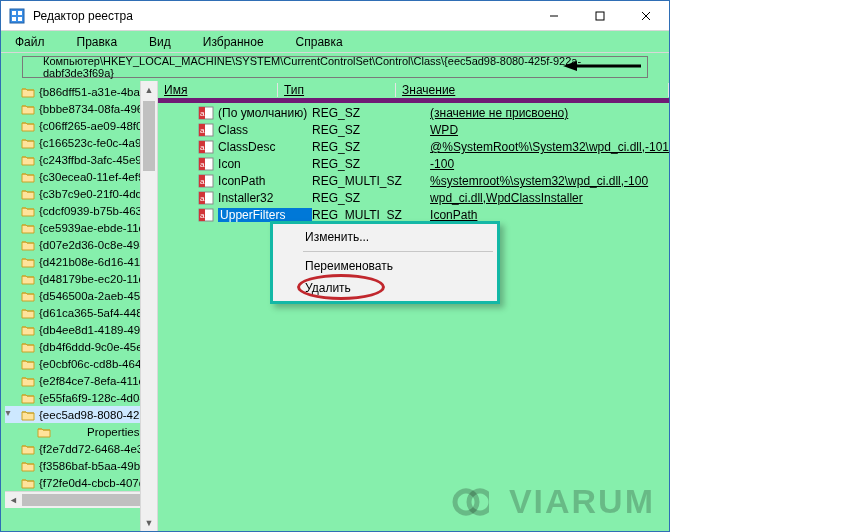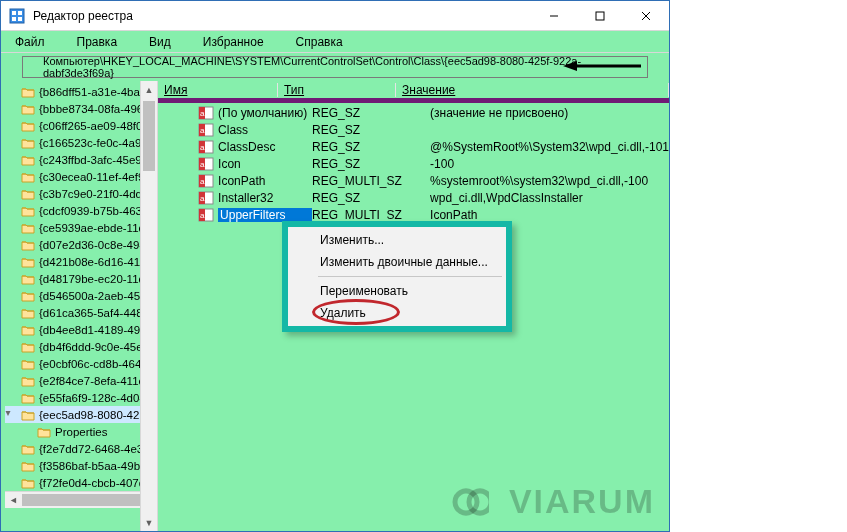--- a/index.html
+++ b/index.html
@@ -24,23 +24,23 @@
   .val-header { height: 22px; display: flex; align-items: center; border-bottom: 5px solid #701a75; font-size: 12px; text-decoration: underline; }
   .val-header .col { padding: 0 6px; border-right: 1px solid #e5e5e5; }
   .col-name { width: 120px; }
   .col-type { width: 118px; }
   .col-data { flex: 1; }
   .val-rows { flex:1; overflow:hidden; }
   .val-row { height: 17px; display: flex; align-items: flex-end; font-size: 12px; padding-left: 34px; }
   .val-row .vicon { width: 16px; height: 14px; margin: 0 4px 0 6px; flex-shrink:0; }
   .val-row .c-name { width: 94px; overflow:hidden; white-space:nowrap; }
   .val-row .c-type { width: 118px; }
-  .val-row .c-data { flex: 1; white-space:nowrap; overflow:hidden; }
+  .val-row .c-data { flex: 1; white-space:nowrap; overflow:hidden;text-decoration:underline; }
   .val-row.selected .c-name { background: #0078d7; color: #fff; padding: 0 2px; }
-  .ctxmenu { position: absolute; top: 140px; left: 124px; width: 230px; background: #f2f2f2; border: 6px solid #14b8a6; box-shadow: 4px 4px 6px rgba(0,0,0,0.25); padding: 2px; }
+  .ctxmenu { position: absolute; top: 140px; left: 112px; width: 230px; background: #f2f2f2; border: 3px solid #14b8a6; box-shadow: 4px 4px 6px rgba(0,0,0,0.25); padding: 2px; }
   .ctx-row { height: 22px; display: flex; align-items: center; padding-left: 30px; font-size: 12px; position:relative; }
   .ctx-sep { height: 1px; background: #c7c7c7; margin: 3px 2px 3px 28px; }
   .ctx-row.hl { }
   .del-oval { position:absolute; left:22px; top:-3px; width:88px; height:26px; border:3px solid #c1272d; border-radius: 50% / 50%; pointer-events:none; }
   .watermark { position: absolute; right: 14px; bottom: 10px; font-size: 34px; font-weight: 600; letter-spacing: 2px; color: rgba(0,0,0,0.22); font-family: "Segoe UI", sans-serif; display:flex; align-items:center; gap:20px; }
   .scrollbar-v { position:absolute; top:0; right:0; bottom:0; width:17px; background:#f0f0f0; border-left:1px solid #d8d8d8; }
   .scrollbar-v .thumb { position:absolute; left:2px; right:2px; top:20px; height:70px; background:#c0c0c0; }
   .scrollbar-v .ab { position:absolute; left:0; right:0; height:17px; display:flex; align-items:center; justify-content:center; color:#606060; font-size:9px; }
   .scrollbar-v .ab.up{top:0;} .scrollbar-v .ab.down{bottom:0;}
   .scrollbar-h { height:17px; background:#f0f0f0; border-top:1px solid #d8d8d8; display:flex; align-items:center; }
@@ -240,21 +240,21 @@
             <span>{e55fa6f9-128c-4d04-abab-630c74b1453a}</span>
           </div>
           <span class="expander" style="top: 326px;">▾</span>
           <div class="tree-row selected">
             <span class="folder-ic"><svg viewBox="0 0 14 12">
                 <path d="M1 3 L1 11 L13 11 L13 4 L6 4 L5 3 Z" fill="#ffe39b" stroke="#c9a227"></path>
                 <path d="M1 3 L5 3 L6 4 L13 4" fill="none" stroke="#c9a227"></path>
               </svg></span>
             <span>{eec5ad98-8080-425f-922a-dabf3de3f69a}</span>
           </div>
-          <div class="tree-row" style="padding-left: 32px;">
+          <div class="tree-row" style="padding-left: 32px; gap: 32px;">
             <span class="folder-ic"><svg viewBox="0 0 14 12">
                 <path d="M1 3 L1 11 L13 11 L13 4 L6 4 L5 3 Z" fill="#ffe39b" stroke="#c9a227"></path>
                 <path d="M1 3 L5 3 L6 4 L13 4" fill="none" stroke="#c9a227"></path>
               </svg></span>
             <span>Properties</span>
           </div>
           <div class="tree-row">
             <span class="folder-ic"><svg viewBox="0 0 14 12">
                 <path d="M1 3 L1 11 L13 11 L13 4 L6 4 L5 3 Z" fill="#ffe39b" stroke="#c9a227"></path>
                 <path d="M1 3 L5 3 L6 4 L13 4" fill="none" stroke="#c9a227"></path>
@@ -308,20 +308,21 @@
             <span class="c-data">(значение не присвоено)</span>
           </div>
           <div class="val-row">
             <span class="vicon"><svg viewBox="0 0 16 14">
                 <rect x="1" y="1" width="14" height="12" fill="#fff" stroke="#8a8a8a"></rect>
                 <rect x="1" y="1" width="6" height="12" fill="#d13438"></rect>
                 <text x="2" y="10" font-size="8" fill="#fff">ab</text>
               </svg></span>
             <span class="c-name">Class</span>
             <span class="c-type">REG_SZ</span>
+            <span class="c-data">WPD</span>
           </div>
           <div class="val-row">
             <span class="vicon"><svg viewBox="0 0 16 14">
                 <rect x="1" y="1" width="14" height="12" fill="#fff" stroke="#8a8a8a"></rect>
                 <rect x="1" y="1" width="6" height="12" fill="#d13438"></rect>
                 <text x="2" y="10" font-size="8" fill="#fff">ab</text>
               </svg></span>
             <span class="c-name">ClassDesc</span>
             <span class="c-type">REG_SZ</span>
             <span class="c-data">@%SystemRoot%\System32\wpd_ci.dll,-101</span>
@@ -363,21 +364,20 @@
                 <text x="2" y="10" font-size="8" fill="#fff">ab</text>
               </svg></span>
             <span class="c-name">UpperFilters</span>
             <span class="c-type">REG_MULTI_SZ</span>
             <span class="c-data">IconPath</span>
           </div>
         </div>
 
       <div class="ctxmenu" id="ctxmenu">
           <div class="ctx-row">Изменить...</div>
-          <div class="ctx-row">Изменить двоичные данные...</div>
           <div class="ctx-sep"></div>
           <div class="ctx-row">Переименовать</div>
           <div class="ctx-row hl">Удалить<div class="del-oval"></div></div>
         </div>
     </div>
 
   </div>
 
   <div class="watermark">
     <svg width="40" height="34" viewBox="0 0 40 34">

